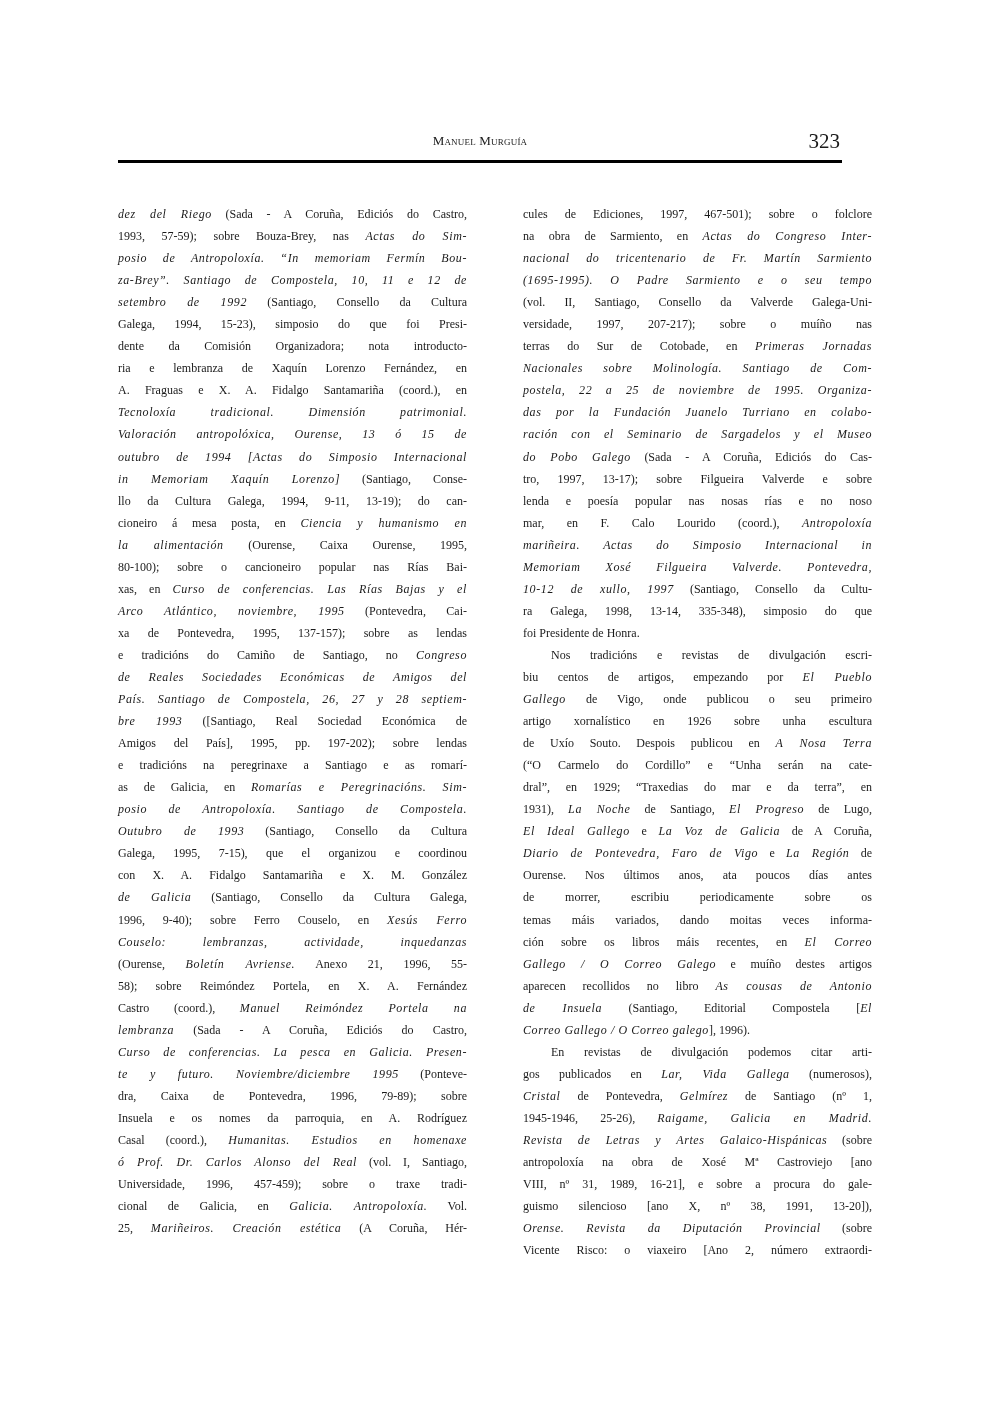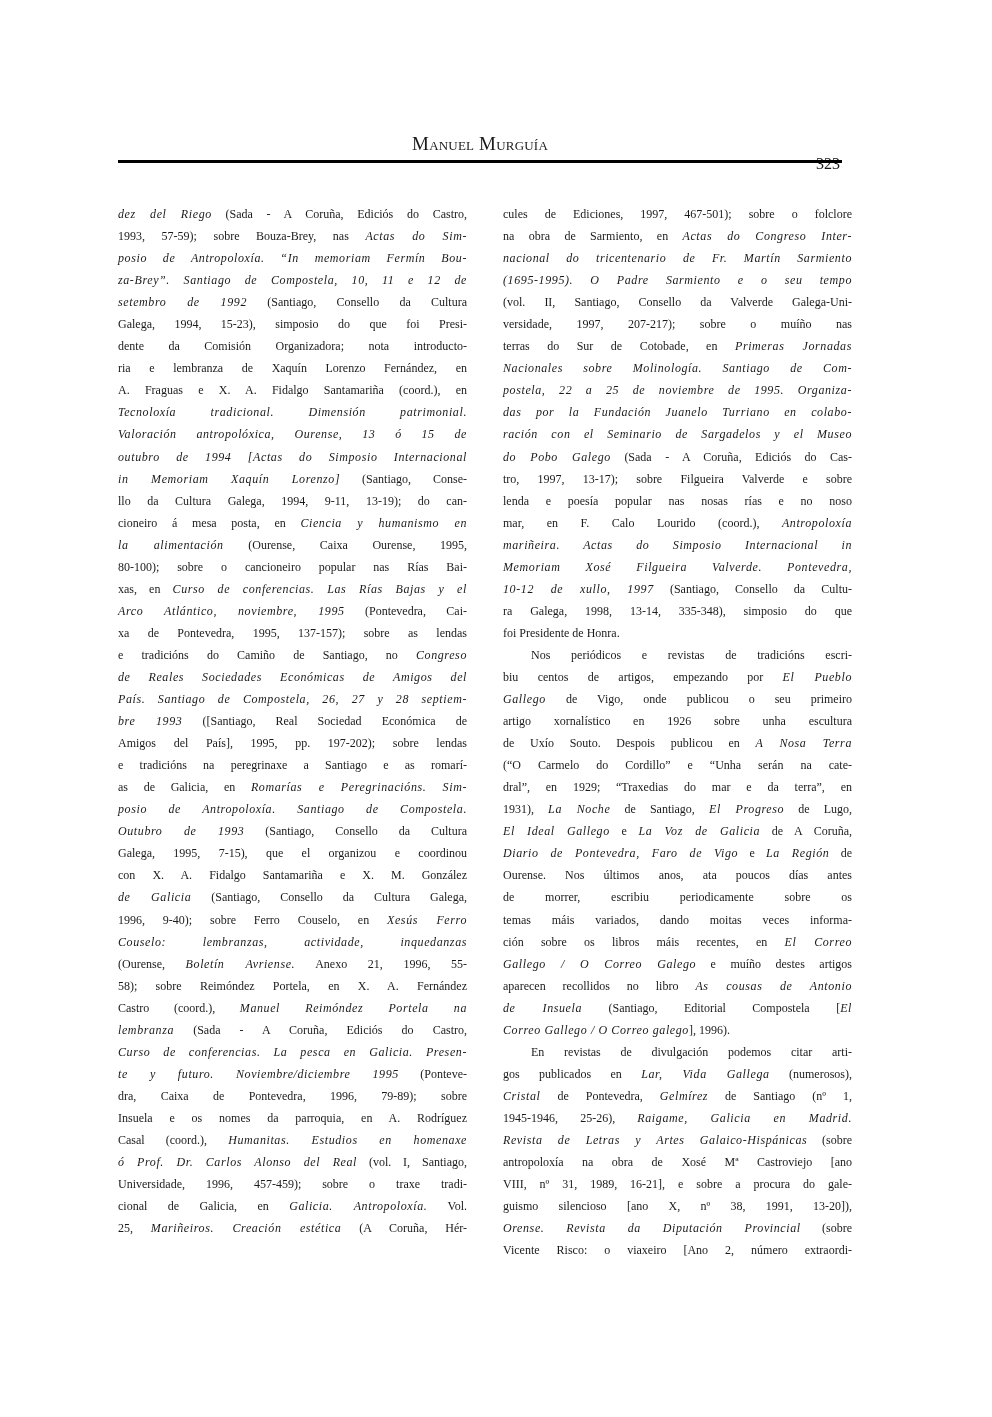--- a/index.html
+++ b/index.html
@@ -1,25 +1,25 @@
 <!DOCTYPE html>
 <html><head>
 <meta charset="utf-8">
 <style>
   html, body { margin: 0; padding: 0; background: #ffffff; }
   body { width: 992px; height: 1417px; position: relative; overflow: hidden;
          font-family: "Liberation Serif", "DejaVu Serif", serif; color: #1a1a1a; }
   .running-head { position: absolute; left: 118px; top: 131px; width: 724px; height: 28px; }
   .running-title { position: absolute; left: 0; right: 0; top: 2px; text-align: center;
-                   font-size: 19px; font-variant: small-caps; letter-spacing: 0.2px; }
-  .page-number { position: absolute; right: 2px; top: -2px; font-size: 16px; margin-top: 26px; }
+                   font-size: 13px; font-variant: small-caps; letter-spacing: 0.2px; }
+  .page-number { position: absolute; right: 2px; top: -2px; font-size: 21px; }
   .rule { position: absolute; left: 118px; top: 160px; width: 724px; height: 3px; background: #000; }
   .col { position: absolute; top: 203px; width: 349px; font-size: 12px; line-height: 22.05px; }
   .col.left { left: 118px; }
-  .col.right { left: 503px; }
+  .col.right { left: 523px; }
   .line { display: block; white-space: nowrap; text-align: justify; text-align-last: justify; height: 22.05px; }
   .line.last { text-align-last: left; }
   .line.indent { padding-left: 28px; }
   .it { font-style: italic; letter-spacing: 0.6px; }
 </style>
 </head>
 <body>
 
 <div class="running-head">
   <div class="running-title">Manuel Murguía</div>
@@ -90,21 +90,21 @@
     <span class="line"><span class="it">ración con el Seminario de Sargadelos y el Museo</span></span>
     <span class="line"><span class="it">do Pobo Galego</span><span> (Sada - A Coruña, Ediciós do Cas-</span></span>
     <span class="line"><span>tro, 1997, 13-17); sobre Filgueira Valverde e sobre</span></span>
     <span class="line"><span>lenda e poesía popular nas nosas rías e no noso</span></span>
     <span class="line"><span>mar, en F. Calo Lourido (coord.), </span><span class="it">Antropoloxía</span></span>
     <span class="line"><span class="it">mariñeira. Actas do Simposio Internacional in</span></span>
     <span class="line"><span class="it">Memoriam Xosé Filgueira Valverde. Pontevedra,</span></span>
     <span class="line"><span class="it">10-12 de xullo, 1997</span><span> (Santiago, Consello da Cultu-</span></span>
     <span class="line"><span>ra Galega, 1998, 13-14, 335-348), simposio do que</span></span>
     <span class="line last"><span>foi Presidente de Honra.</span></span>
-    <span class="line indent"><span>Nos periódicos e revistas de tradicións escri-</span></span>
+    <span class="line indent"><span>Nos tradicións e revistas de divulgación escri-</span></span>
     <span class="line"><span>biu centos de artigos, empezando por </span><span class="it">El Pueblo</span></span>
     <span class="line"><span class="it">Gallego</span><span> de Vigo, onde publicou o seu primeiro</span></span>
     <span class="line"><span>artigo xornalístico en 1926 sobre unha escultura</span></span>
     <span class="line"><span>de Uxío Souto. Despois publicou en </span><span class="it">A Nosa Terra</span></span>
     <span class="line"><span>(“O Carmelo do Cordillo” e “Unha serán na cate-</span></span>
     <span class="line"><span>dral”, en 1929; “Traxedias do mar e da terra”, en</span></span>
     <span class="line"><span>1931), </span><span class="it">La Noche</span><span> de Santiago, </span><span class="it">El Progreso</span><span> de Lugo,</span></span>
     <span class="line"><span class="it">El Ideal Gallego</span><span> e </span><span class="it">La Voz de Galicia</span><span> de A Coruña,</span></span>
     <span class="line"><span class="it">Diario de Pontevedra, Faro de Vigo</span><span> e </span><span class="it">La Región</span><span> de</span></span>
     <span class="line"><span>Ourense. Nos últimos anos, ata poucos días antes</span></span>

